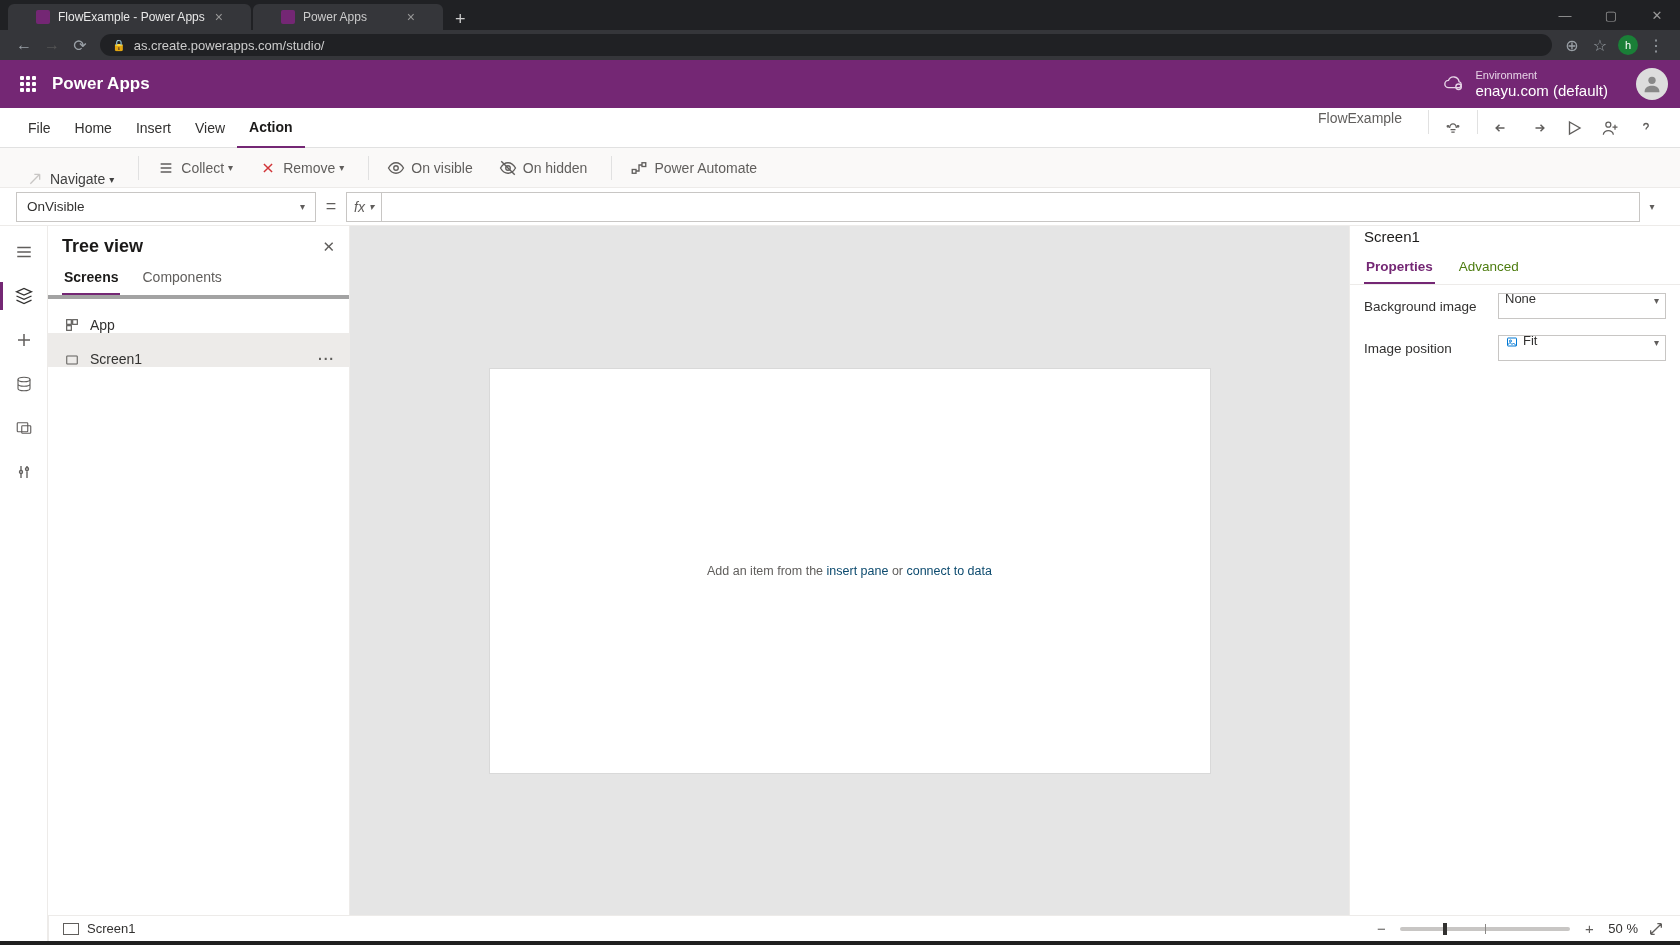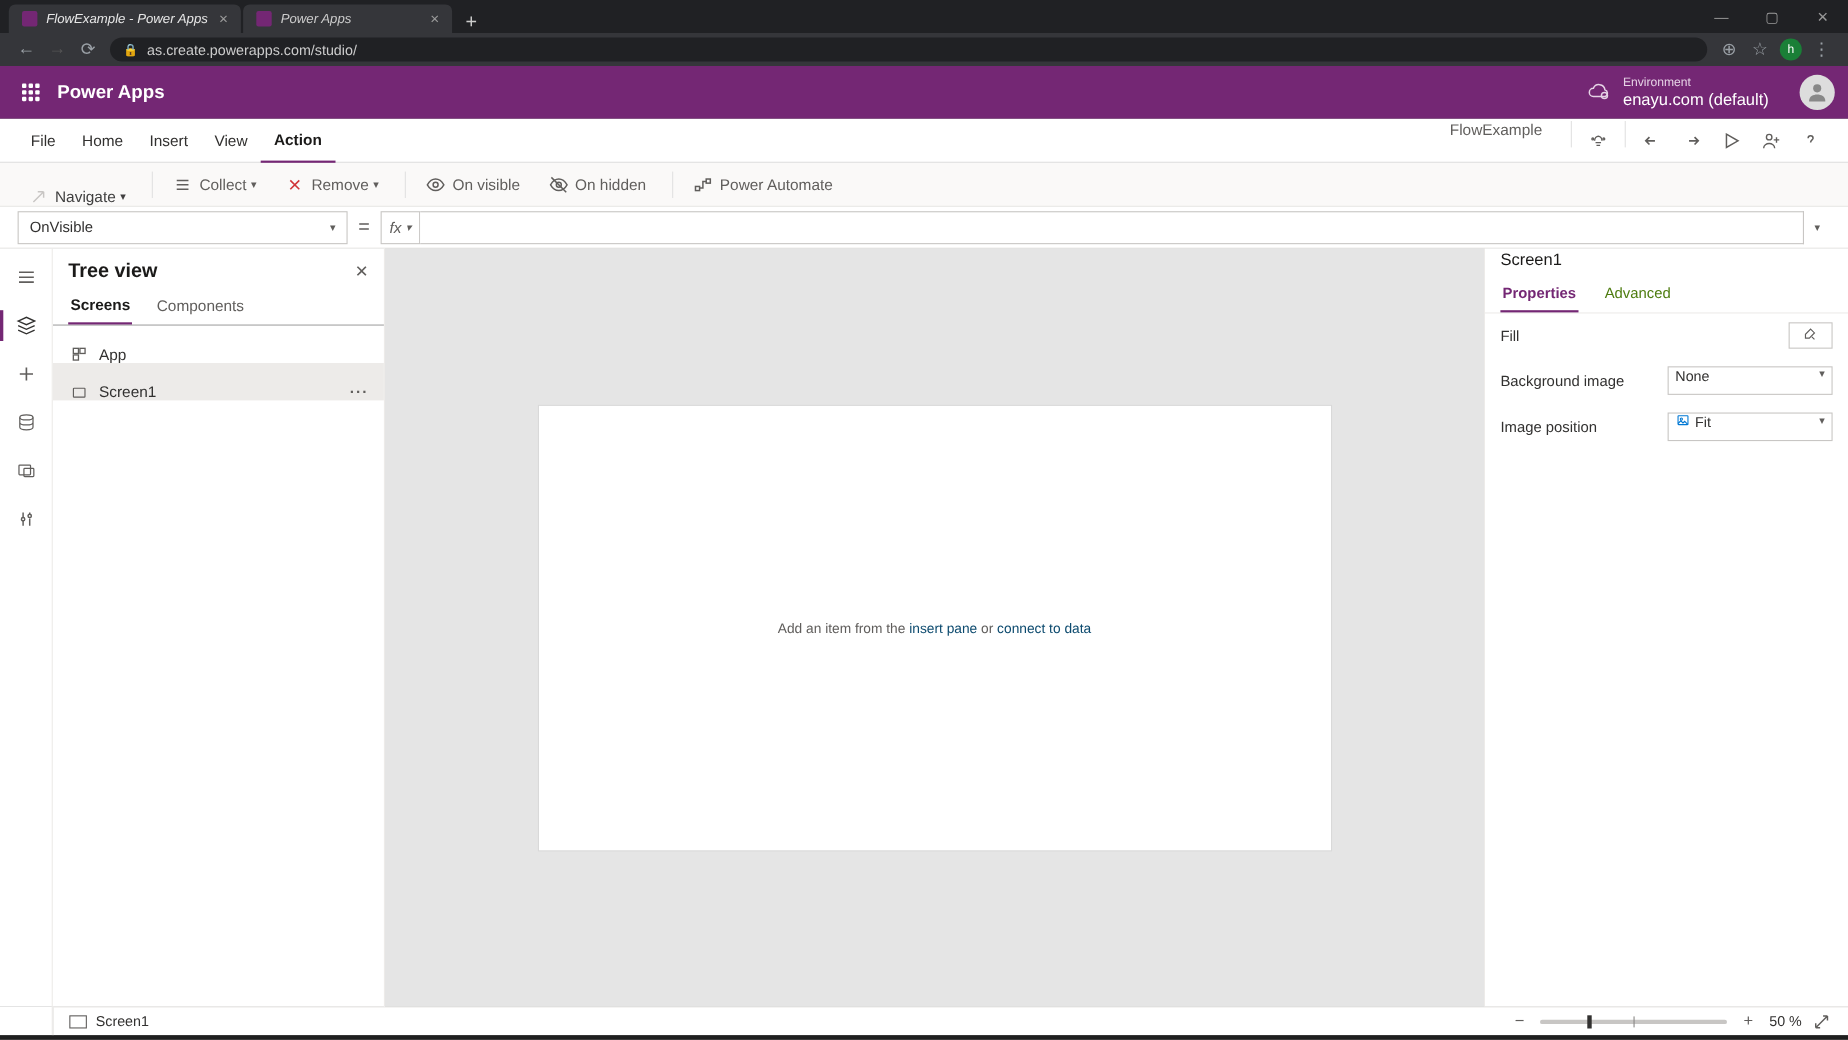--- a/index.html
+++ b/index.html
@@ -1,20 +1,20 @@
 <!DOCTYPE html>
 <html><head>
 <meta charset="utf-8">
 <style>
 * { margin:0; padding:0; box-sizing:border-box; font-family:"Segoe UI",Arial,sans-serif; }
 html,body { width:1680px; height:945px; overflow:hidden; background:#2a2a2a; }
 
 
 .br-tabs { height:30px; background:#202124; display:flex; align-items:flex-end; padding-left:8px; }
-.br-tab { height:26px; background:#35363a; color:#ccc; font-size:12px; display:flex; align-items:center; padding:0 12px; border-radius:6px 6px 0 0; margin-right:2px; min-width:190px; position:relative;font-style:italic; }
+.br-tab { height:26px; background:#35363a; color:#ccc; font-size:12px; display:flex; align-items:center; padding:0 28px; border-radius:6px 6px 0 0; margin-right:2px; min-width:190px; position:relative; }
 .br-tab.active { background:#35363a; color:#e8e8e8; }
 .br-tab .favicon { width:14px; height:14px; background:#742774; border-radius:2px; margin-right:8px; }
 .br-tab .close { margin-left:auto; color:#999; font-size:14px; padding-left:10px; cursor:pointer; }
 .br-newtab { color:#ccc; font-size:18px; padding:0 10px; cursor:pointer; }
 .br-sysbtns { margin-left:auto; display:flex; height:30px; }
 .br-sysbtn { width:46px; display:flex; align-items:center; justify-content:center; color:#999; font-size:13px; cursor:pointer; }
 
 .br-addr { height:30px; background:#35363a; display:flex; align-items:center; padding:0 10px; }
 .br-navbtn { width:28px; height:28px; display:flex; align-items:center; justify-content:center; color:#9aa0a6; cursor:pointer; }
 .br-navbtn.dis { color:#555; }
@@ -70,21 +70,21 @@
 
 .rail { width:48px; background:#fff; border-right:1px solid #edebe9; display:flex; flex-direction:column; align-items:center; padding-top:4px; position:relative; }
 .rail-btn { width:40px; height:44px; display:flex; align-items:center; justify-content:center; color:#605e5c; cursor:pointer; position:relative; }
 .rail-btn.sel::before { content:''; position:absolute; left:-4px; top:8px; bottom:8px; width:3px; background:#742774; }
 
 
 .tree { width:302px; background:#fff; border-right:1px solid #edebe9; display:flex; flex-direction:column; }
 .tree-hdr { display:flex; align-items:center; padding:10px 14px 6px 14px; }
 .tree-title { font-size:18px; font-weight:600; color:#1b1a19; }
 .tree-close { margin-left:auto; color:#605e5c; cursor:pointer; font-size:15px; }
-.tree-tabs { display:flex; padding:0 14px; border-bottom:1px solid #a3a3a3;align-items:center; }
+.tree-tabs { display:flex; padding:0 14px; border-bottom:4px solid #a3a3a3; }
 .ttab { padding:6px 2px 8px 2px; margin-right:20px; font-size:14px; color:#605e5c; cursor:pointer; }
 .ttab.active { color:#1b1a19; font-weight:600; border-bottom:2px solid #742774; }
 .tree-search { margin:10px 14px; height:32px; border:1px solid #8a8886; display:flex; align-items:center; padding:0 8px; }
 .tree-search input { border:none; outline:none; flex:1; font-size:14px; }
 .tree-search .sico { color:#605e5c; margin-right:8px; }
 .tnode { display:flex; align-items:flex-end; height:34px; padding:0 14px; font-size:14px; color:#323130; cursor:pointer; }
 .tnode .tico { width:20px; margin-right:8px; display:flex; align-items:center; justify-content:center; color:#605e5c; }
 .tnode.sel { background:#edebe9; }
 .tnode .more { margin-left:auto; color:#605e5c; letter-spacing:1px; font-weight:bold; }
 
@@ -98,21 +98,21 @@
 .props { width:330px; background:#fff; display:flex; flex-direction:column; }
 .props-h1 { display:flex; align-items:center; padding:8px 14px 2px 14px; font-size:11px; color:#605e5c; letter-spacing:.5px; }
 .props-h1 .q { width:14px; height:14px; border:1px solid #a19f9d; border-radius:50%; display:flex; align-items:center; justify-content:center; font-size:9px; margin-left:6px; }
 .props-h1 .expand { margin-left:auto; color:#605e5c; cursor:pointer; font-size:16px; }
 .props-name { padding:2px 14px 10px 14px; font-size:15px; color:#1b1a19; }
 .props-tabs { display:flex; padding:0 14px; border-bottom:1px solid #edebe9; }
 .ptab { padding:4px 2px 8px 2px; margin-right:22px; font-size:13.5px; color:#4d7c0f; cursor:pointer; }
 .ptab.active { color:#742774; font-weight:600; border-bottom:2px solid #742774; }
 .prow { display:flex; align-items:center; padding:8px 14px; font-size:13.5px; color:#323130; }
 .prow .plabel { flex:1; }
-.prow .pval { width:150px; height:26px; border:1px solid #c8c6c4; display:flex; align-items:flex-start; padding:0 6px; font-size:13px; color:#323130; cursor:pointer; }
+.prow .pval { width:168px; height:26px; border:1px solid #c8c6c4; display:flex; align-items:flex-end; padding:12px 6px; font-size:13px; color:#323130; cursor:pointer; }
 .prow .pval .chev { margin-left:auto; font-size:10px; color:#605e5c; }
 .fill-btn { width:40px; height:24px; border:1px solid #c8c6c4; display:flex; align-items:center; justify-content:center; cursor:pointer; color:#605e5c; font-size:12px; }
 
 
 .sbar { height:26px; background:#fff; border-top:1px solid #edebe9; display:flex; align-items:center; padding:0 14px; font-size:13px; color:#323130; margin-left:48px; border-left:1px solid #edebe9; }
 .sbar-wrap { display:flex; }
 .sbar-left-spacer { width:48px; background:#fff; border-right:1px solid #edebe9; height:26px; }
 .sbar .scrumb { display:flex; align-items:center; }
 .sbar .sico { width:16px; height:12px; border:1.5px solid #605e5c; margin-right:8px; }
 .sbar-right { margin-left:auto; display:flex; align-items:center; gap:10px; }
@@ -399,28 +399,20 @@
         <span>Add an item from the </span><a href="#">insert pane</a><span> or </span><a href="#">connect to data</a>
       </div>
     </div>
   </div>
 
   <div class="props">
     <div class="props-name">Screen1</div>
     <div class="props-tabs">
       <div class="ptab active">Properties</div>
       <div class="ptab">Advanced</div>
-    </div>
-    <div class="prow">
-      <span class="plabel">Fill</span>
-      <div class="fill-btn">
-        <svg width="14" height="14" viewBox="0 0 24 24" fill="none" stroke="#605e5c" stroke-width="1.8">
-            <path d="M12 2l6 6-8 8H4v-6l8-8zM14 14l4 4"></path>
-          </svg>
-      </div>
     </div>
     <div class="prow">
       <span class="plabel">Background image</span>
       <div class="pval">
         <span>None</span>
         <span class="chev">▾</span>
       </div>
     </div>
     <div class="prow">
       <span class="plabel">Image position</span>

